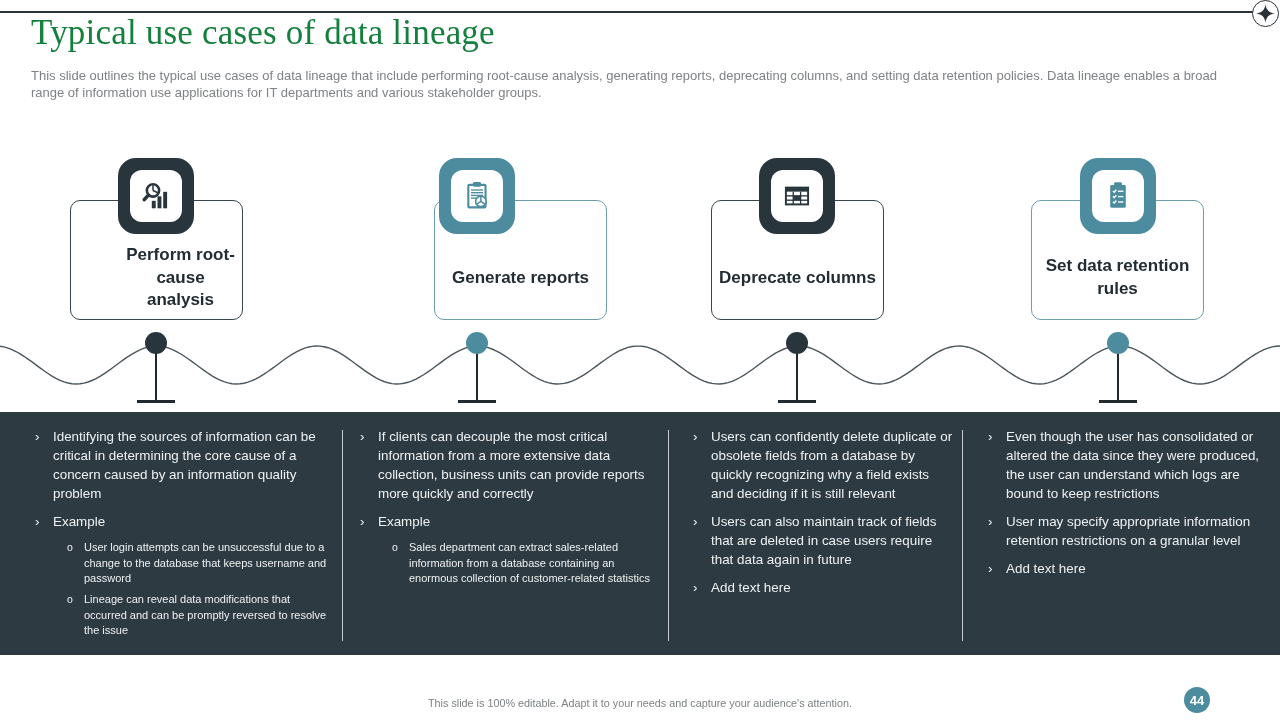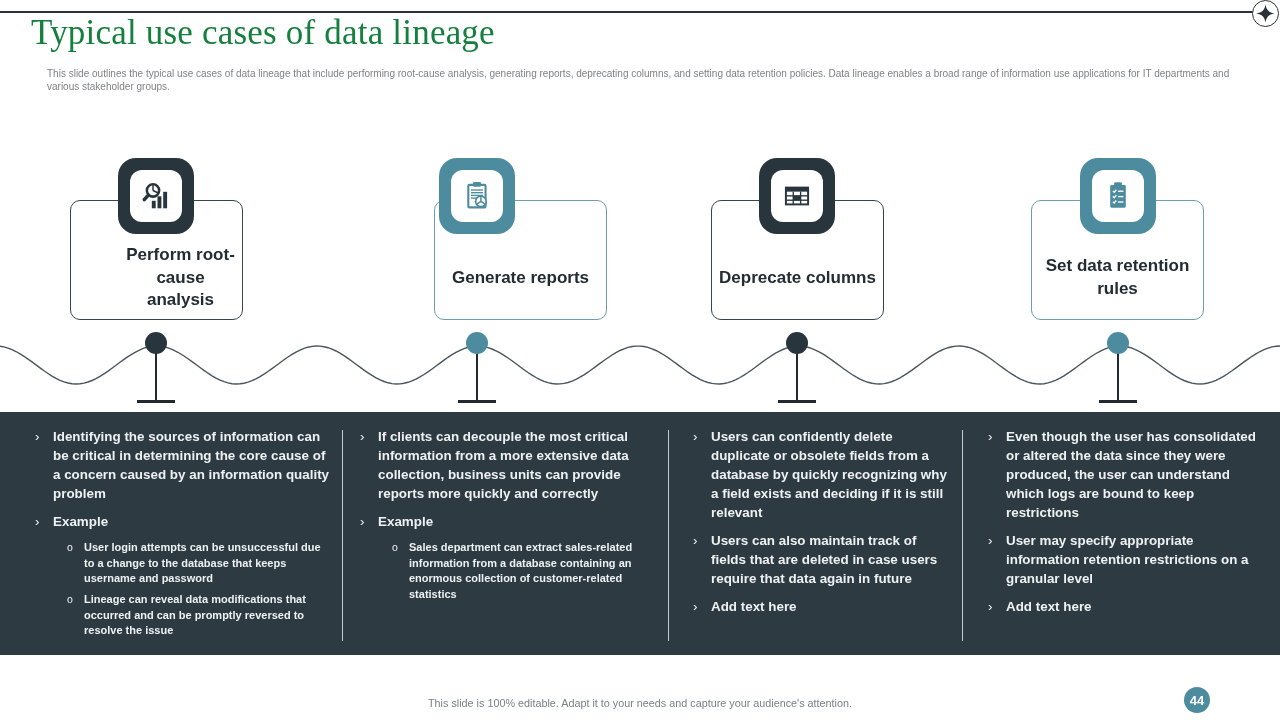--- a/index.html
+++ b/index.html
@@ -7,22 +7,22 @@
   body { font-family:"Liberation Sans", sans-serif; }
   .slide { position:relative; width:1280px; height:720px; background:#fff; }
 
   
   .top-rule { position:absolute; left:0; top:11px; width:1253px; height:2px; background:#2b3237; }
   .compass { position:absolute; left:1252px; top:0px; width:27px; height:27px; border-radius:50%;
              background:#fff; border:1.6px solid #2b3237; display:flex; align-items:center; justify-content:center; }
   .compass svg { width:21px; height:21px; }
   .title { position:absolute; left:31px; top:13px; font-family:"Liberation Serif", serif;
            font-size:35px; color:#15803d; letter-spacing:0.2px; }
-  .subtitle { position:absolute; left:31px; top:67px; width:1208px; font-size:10px;
-              line-height:1.33; color:#7f8285;margin-left:16px; }
+  .subtitle { position:absolute; left:31px; top:67px; width:1208px; font-size:13px;
+              line-height:1.33; color:#7f8285; }
 
   
   .card { position:absolute; top:200px; width:173px; height:120px; background:#fff;
           border-radius:10px; display:flex; flex-direction:column; align-items:center;
           justify-content:center; padding-top:36px; text-align:center; }
   .card.dark { border:1.2px solid #39454c; }
   .card.teal { border:1.2px solid #6e9dab; }
   .card-title { font-size:17px; font-weight:bold; color:#222c33; line-height:1.33; padding:0 6px; }
 
   .badge { position:absolute; top:158px; width:76px; height:76px; border-radius:18px;
@@ -47,21 +47,21 @@
   .divider { position:absolute; top:430px; width:1px; height:211px; background:rgba(235,240,242,0.8); z-index:4; }
   .col { color:#eef1f2; }
   .col1 { padding:0 10px 0 35px; }
   .col2 { padding:0 10px 0 18px; }
   .col3 { padding:0 8px 0 25px; }
   .col4 { padding:0 12px 0 26px; }
   .item { display:flex; margin-bottom:9px; font-size:13.4px; line-height:1.42; }
   .item .marker { flex:0 0 18px; }
   .item.l2 { margin-left:32px; margin-bottom:5px; font-size:11px; line-height:1.42; }
   .item.l2 .marker { flex:0 0 17px; font-size:10.5px; }
-  .item .txt { flex:1;font-weight:bold; }
+  .item .txt { flex:1; }
 
   
   .footer-note { position:absolute; left:0; top:697px; width:1280px; text-align:center;
                  font-size:10.8px; color:#7c8184; }
   .page-badge { position:absolute; left:1184px; top:687px; width:26px; height:26px; border-radius:50%;
                 background:var(--teal); color:#fff; font-size:13px; font-weight:bold;
                 display:flex; align-items:center; justify-content:center; }
 </style>
 </head>
 <body>

